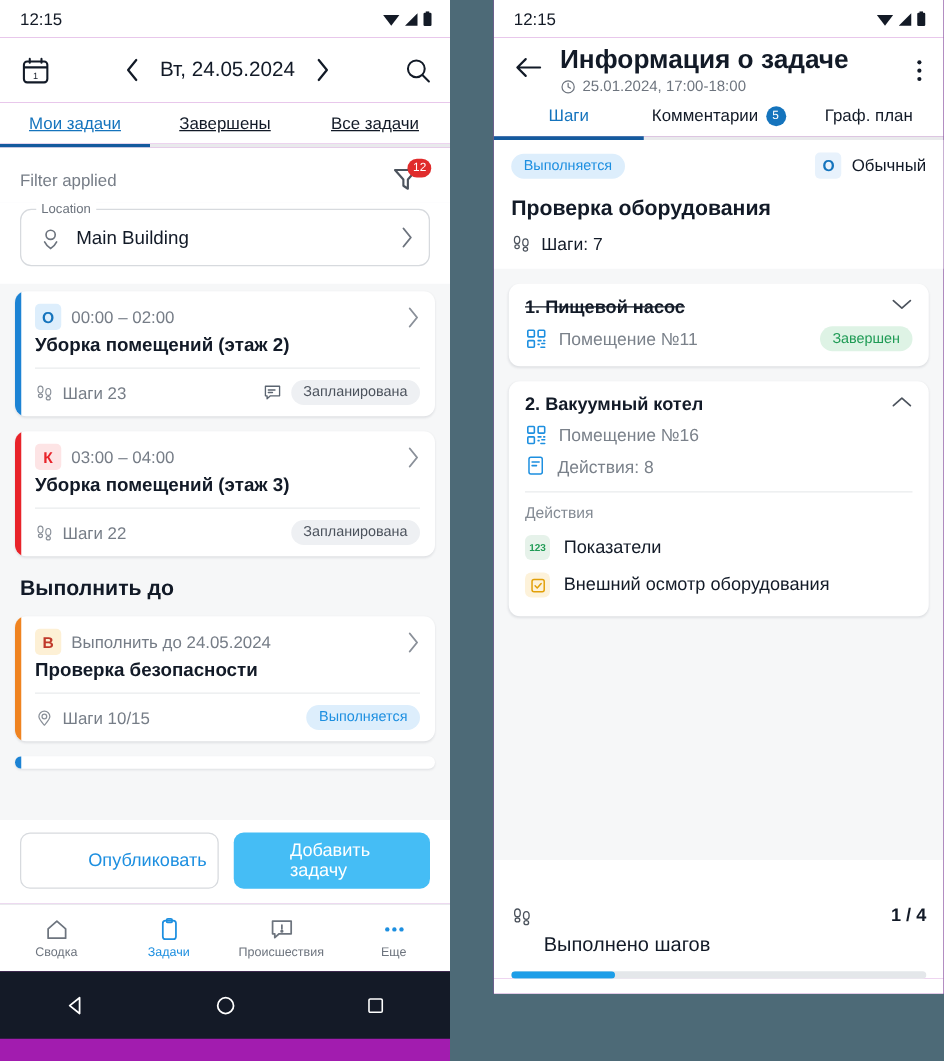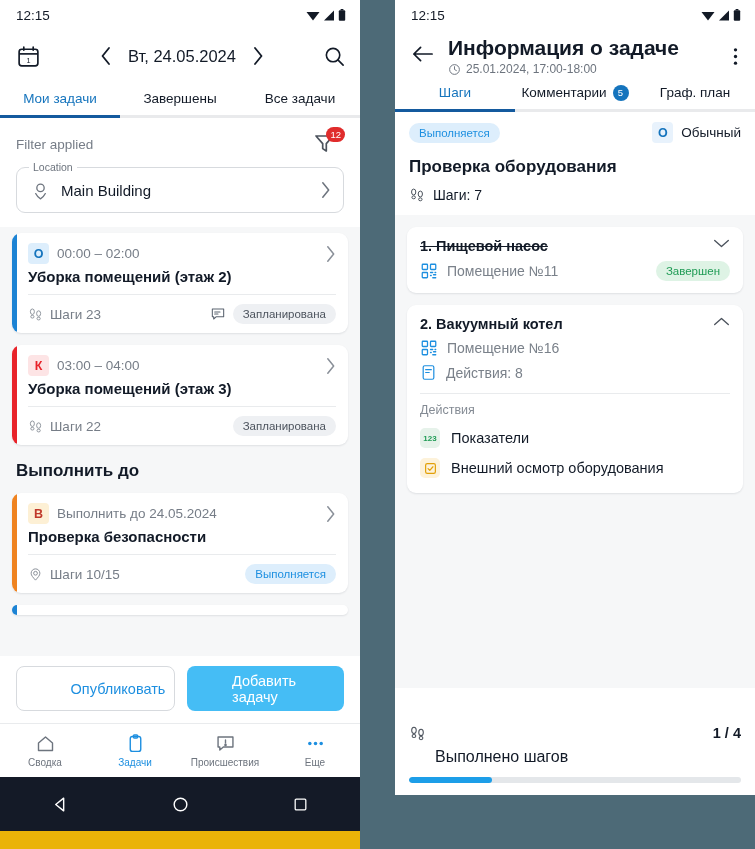--- a/index.html
+++ b/index.html
@@ -5,21 +5,21 @@
   * { box-sizing: border-box; margin: 0; padding: 0; }
   html, body {
     width: 755px; height: 849px;
     background: #4d6a77;
     font-family: "Liberation Sans", sans-serif;
     overflow: hidden;
   }
   .stage { position: relative; width: 755px; height: 849px; background: #4d6a77; }
 
   
-  .phone { position: absolute; background: #eab308; overflow: hidden; }
+  .phone { position: absolute; background: #a21caf; overflow: hidden; }
   #phone-left  { left: 0;   top: 0; width: 360px; height: 849px; }
   #phone-right { left: 395px; top: 0; width: 360px; height: 795px; }
 
   
   .statusbar {
     height: 30px; display: flex; align-items: center;
     justify-content: space-between; padding: 0 14px 0 16px; background: #fff;
   }
   .status-time { font-size: 13.5px; color: #131a26; font-weight: 400; }
   .status-icons { display: flex; align-items: center; gap: 3px; }
@@ -30,21 +30,21 @@
     padding: 0 14px 0 16px; gap: 6px; background: #fff;
   }
   .appbar .spacer { flex: 1; }
   .date-label { font-size: 16.5px; color: #121a27; font-weight: 400; white-space: nowrap; }
   .icon-btn { display: flex; align-items: center; justify-content: center; cursor: pointer; }
 
   
   .tabs { display: flex; height: 33px; position: relative; background: #fff; }
   .tab {
     flex: 1; display: flex; align-items: center; justify-content: center;
-    font-size: 13.5px; color: #121a27; cursor: pointer; white-space: nowrap;
+    font-size: 13.5px; color: #121a27; cursor: pointer; white-space: nowrap; text-decoration: underline;
   }
   .tab.active { color: #1574bd; }
   .tabs-underline { height: 3px; background: #e9eaec; display: flex; }
   .tabs-underline .ind { background: #145a9e; }
 
   
   .left-body { background: #f6f7f8; height: 538px; overflow: hidden; position: relative; }
 
   .filter-row {
     display: flex; align-items: center; justify-content: space-between;

